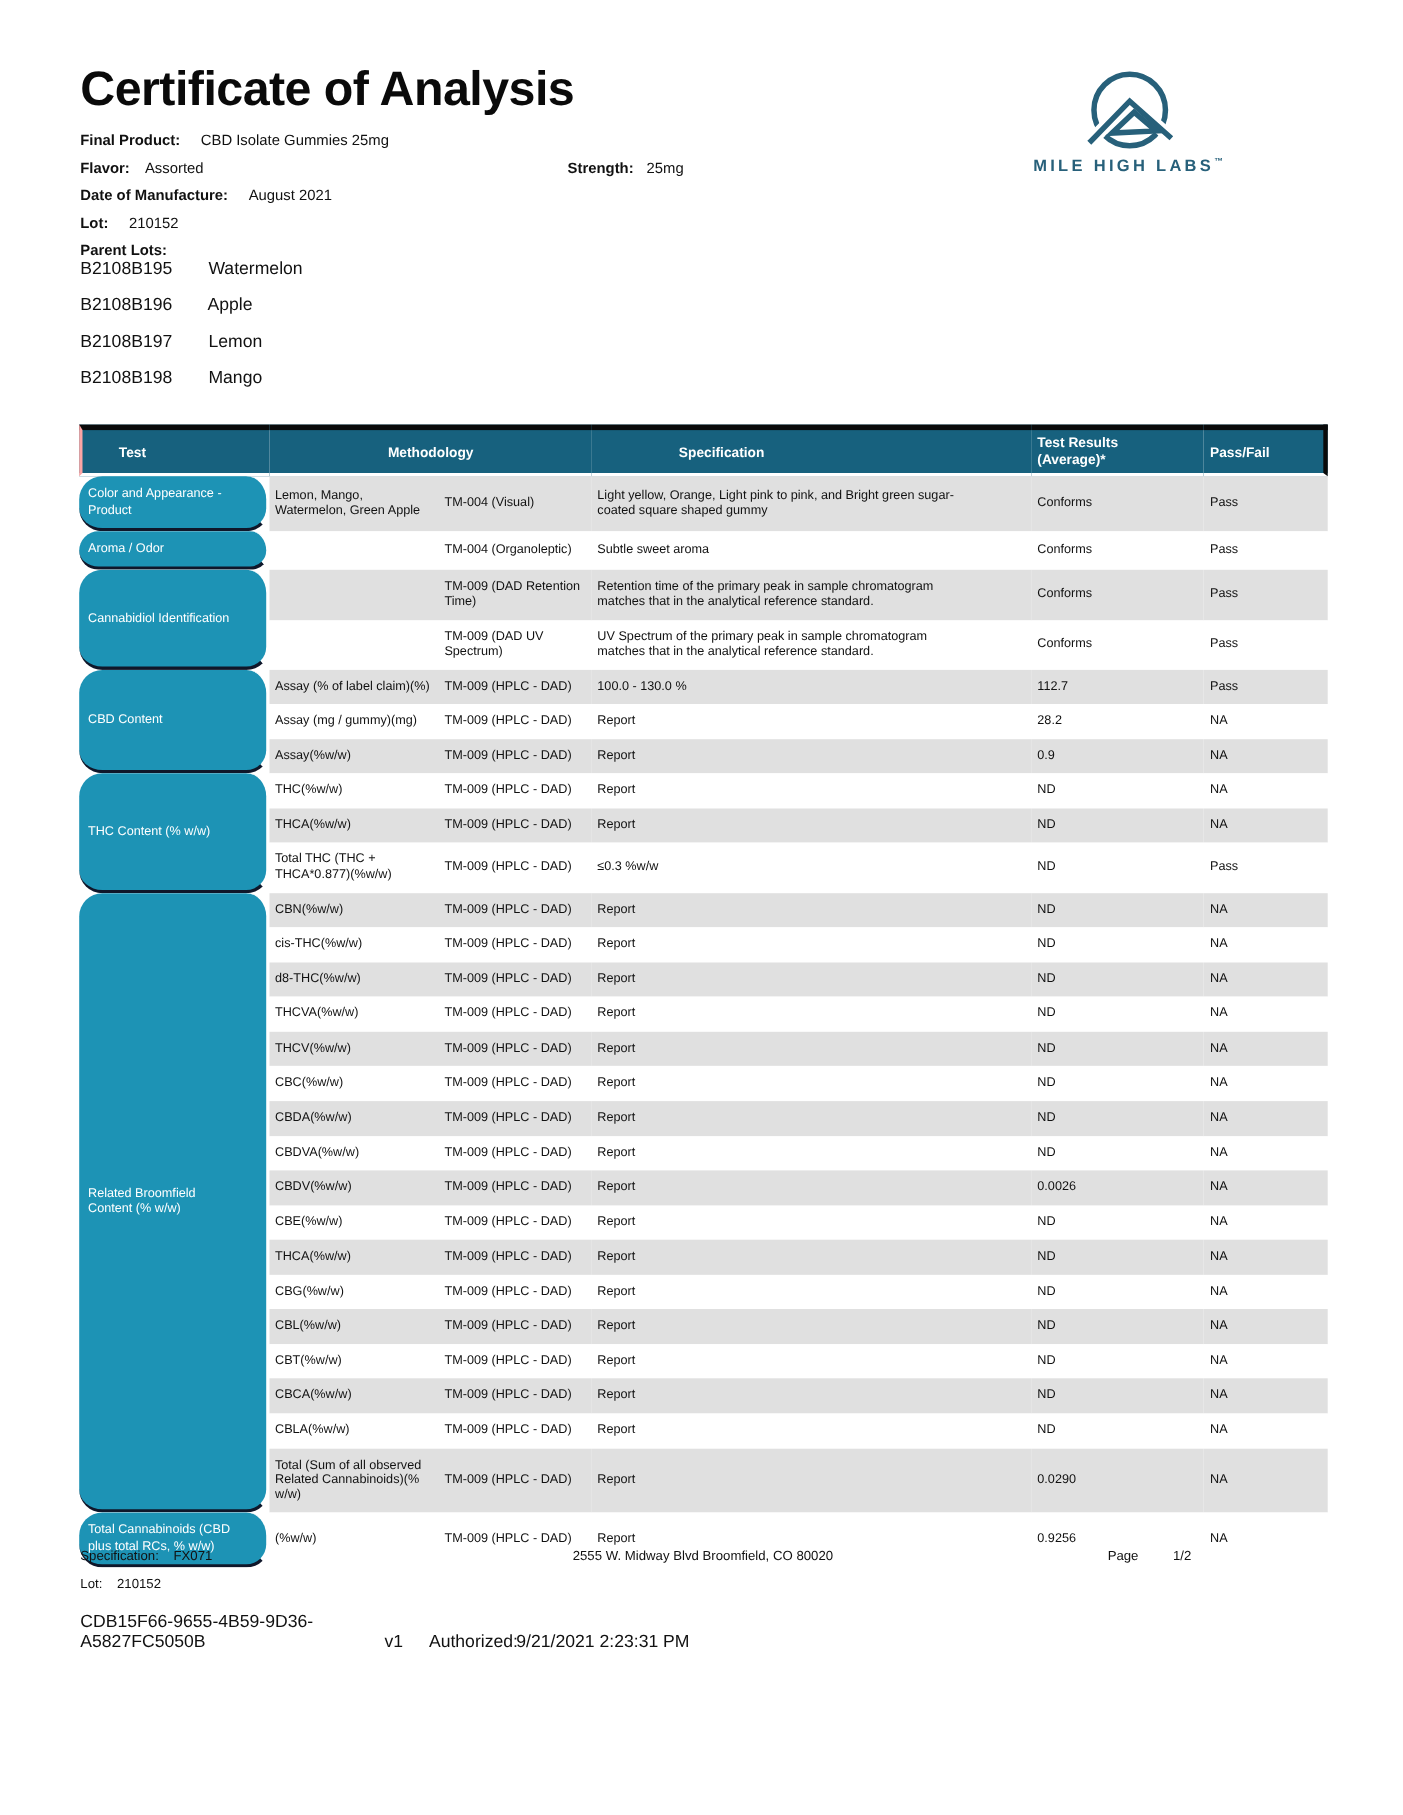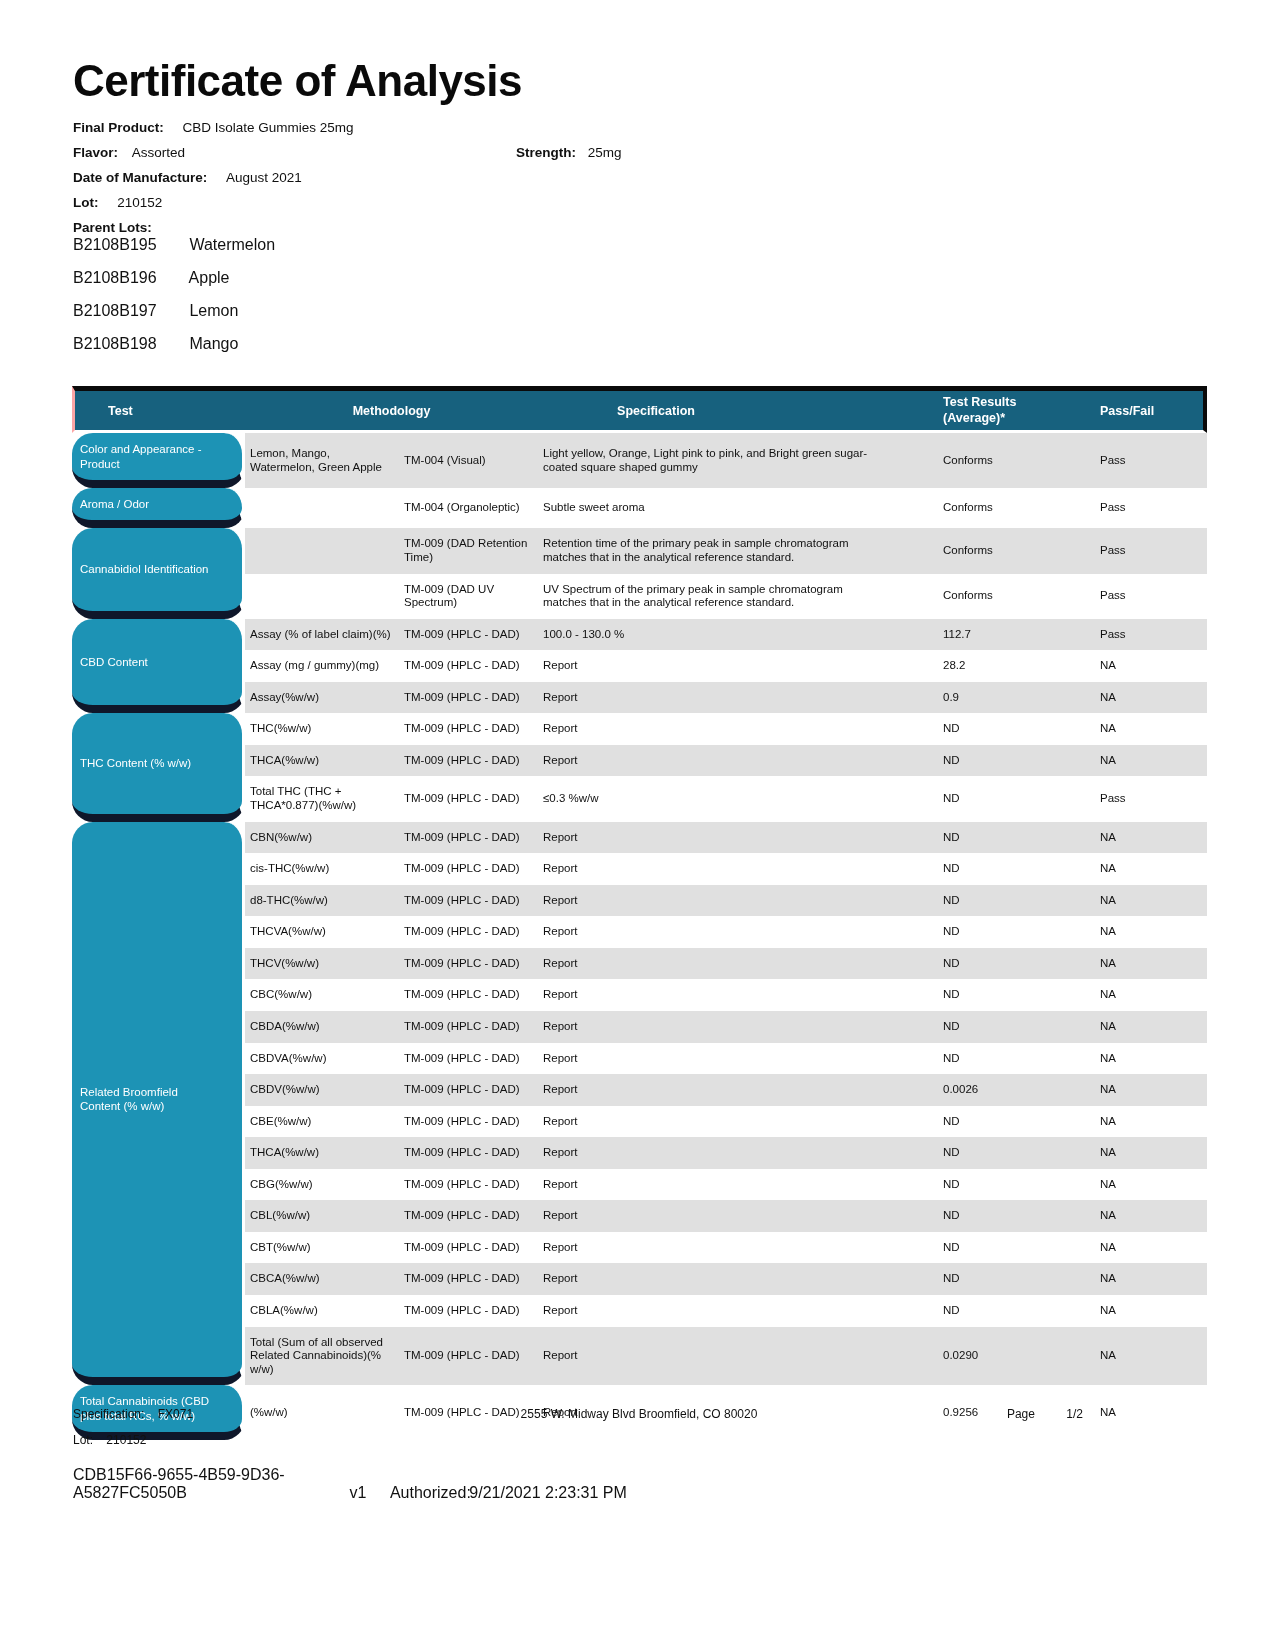--- a/index.html
+++ b/index.html
@@ -33,21 +33,21 @@
   }
   thead th.h-test { padding-left:33px; border-left:3px solid #fca5a5; }
   thead th.h-meth { text-align:center; }
   thead th.h-spec { text-align:center; padding-right:170px; }
   thead th.h-res { padding-left:5px; padding-right:45px; line-height:1.25; }
   thead th.h-pf { padding-left:6px; border-right:4px solid #0a0a0a; }
   td { vertical-align:middle; padding:9px 8px; line-height:1.18; }
   tr.shade td { background:#e0e0e0; }
   tr.plain td { background:#ffffff; }
   td.group-cell {
-    background:#1d93b5 !important; color:#fff; border-bottom:8px solid #0f172a; border-right:3px solid #fff;
+    background:#1d93b5 !important; color:#fff; border-bottom:3px solid #0f172a; border-right:3px solid #fff;
     padding-left:8px; padding-right:24px; line-height:1.25;border-radius:21px;
   }
   td.param-cell { padding-left:5px; padding-right:4px; }
   td.method-cell { padding-left:4px; padding-right:6px; }
   td.spec-cell { padding-left:5px; padding-right:55px; }
   td.result-cell { padding-left:5px; }
   td.passfail-cell { padding-left:6px; }
 
   
   .footer1 { position:absolute; left:73px; right:70px; top:1407px; font-size:12px; }
@@ -63,20 +63,29 @@
   .f-ver { display:inline-block; width:36px; }
   .f-auth { display:inline-block; width:75px; }
 </style>
 </head>
 <body>
 
 <div class="page">
 
   <h1 class="doc-title">Certificate of Analysis</h1>
 
+  <div class="logo">
+    <svg width="86" height="76" viewBox="0 0 86 76">
+      <circle cx="44" cy="38" r="32.5" fill="none" stroke="#27607a" stroke-width="5"></circle>
+      <path d="M9,66 L44,30 L80,62" fill="none" stroke="#ffffff" stroke-width="12"></path>
+      <path d="M9,66 L44,30 L80,62" fill="none" stroke="#27607a" stroke-width="5" stroke-linecap="square"></path>
+      <path d="M28,59 L48,40 L68,57 Z" fill="none" stroke="#27607a" stroke-width="5" stroke-linejoin="miter"></path>
+    </svg>
+    <div class="brand"><span>MILE HIGH LABS</span><span class="tm">™</span></div>
+  </div>
 
   <div class="meta">
     <div class="meta-line">
       <span class="meta-label">Final Product:</span>
       <span class="meta-value">CBD Isolate Gummies 25mg</span>
     </div>
     <div class="meta-line">
       <span class="meta-label">Flavor:</span>
       <span class="meta-value" style="margin-left:10px">Assorted</span>
       <span class="strength-wrap">

